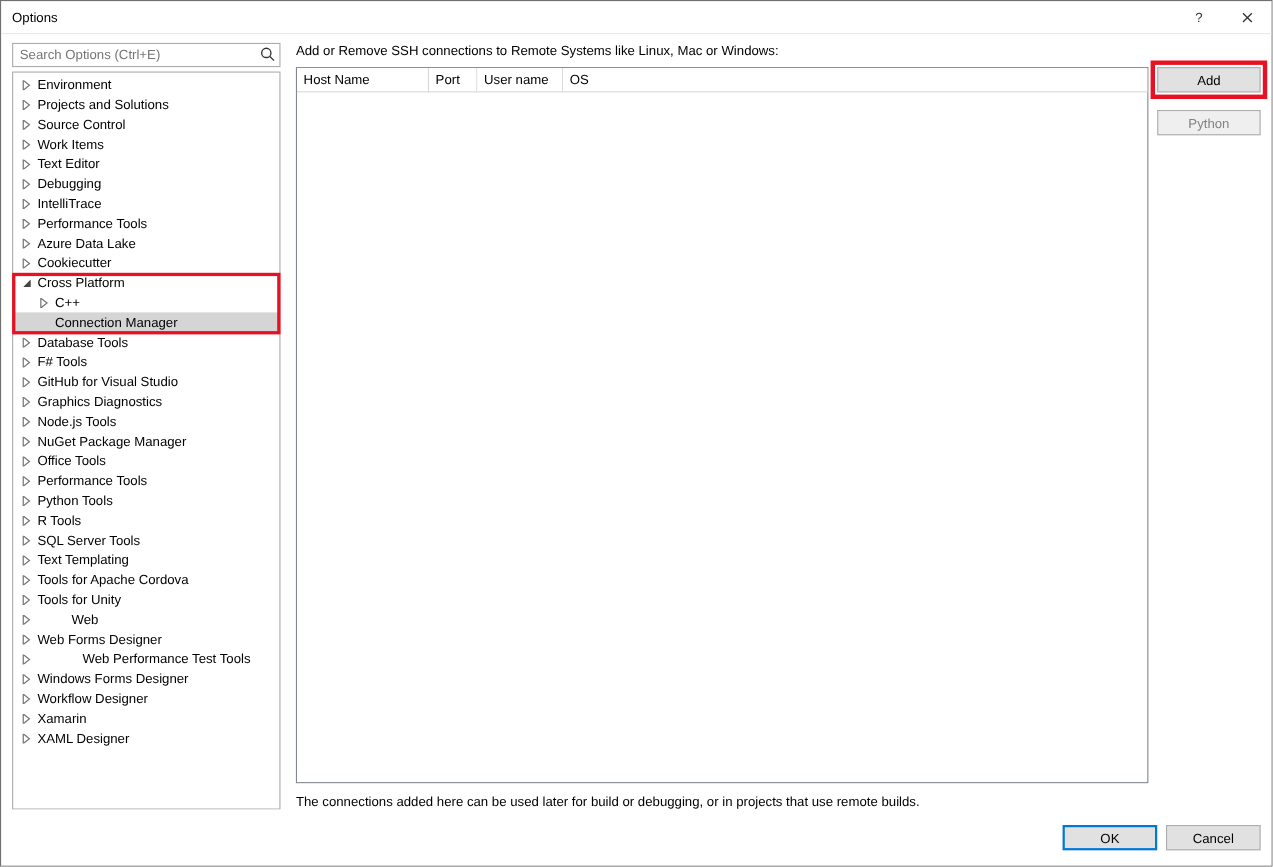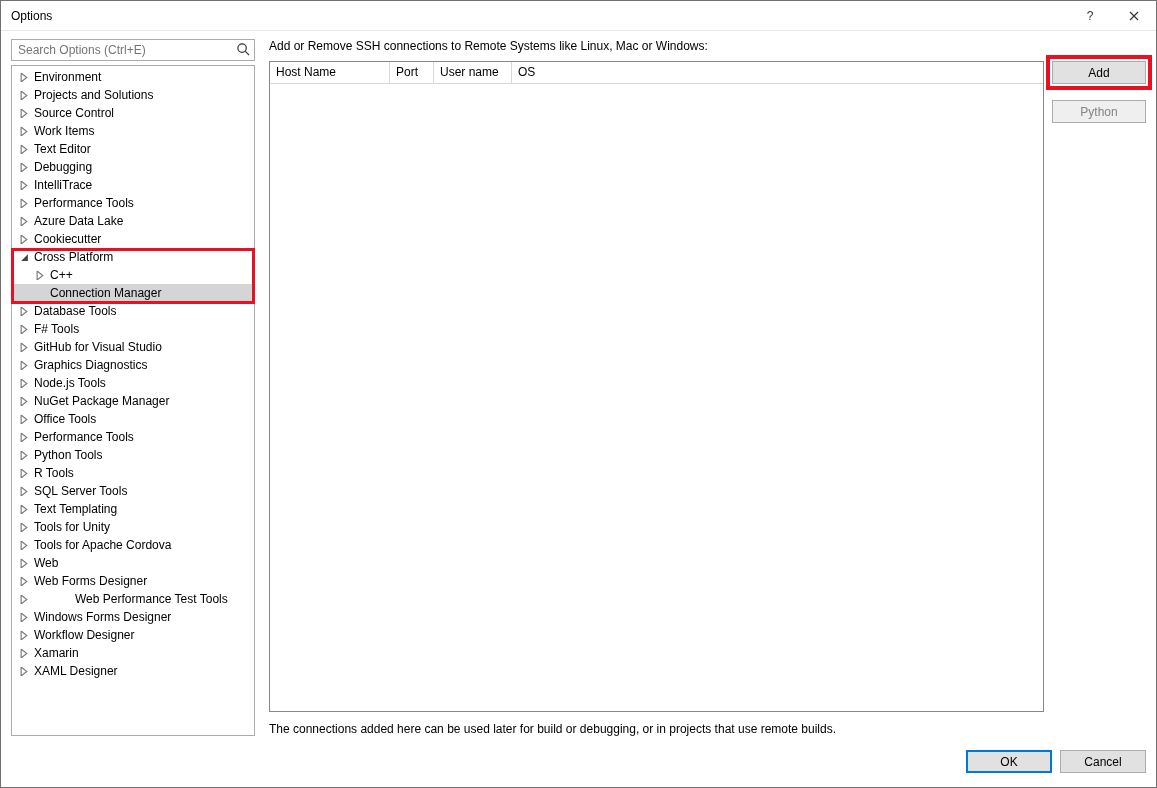--- a/index.html
+++ b/index.html
@@ -309,31 +309,31 @@
               </svg>
             </span>
             <span class="tree-label">Text Templating</span>
           </div>
           <div class="tree-node" style="padding-left: 6px;">
             <span class="tree-arrow">
               <svg viewBox="0 0 8 8">
                 <path d="M1 0 L6 4 L1 8 Z" fill="none" stroke="#777" stroke-width="1"></path>
               </svg>
             </span>
+            <span class="tree-label">Tools for Apache Cordova</span>
+          </div>
+          <div class="tree-node" style="padding-left: 6px;">
+            <span class="tree-arrow">
+              <svg viewBox="0 0 8 8">
+                <path d="M1 0 L6 4 L1 8 Z" fill="none" stroke="#777" stroke-width="1"></path>
+              </svg>
+            </span>
             <span class="tree-label">Tools for Unity</span>
           </div>
-          <div class="tree-node" style="padding-left: 6px;">
-            <span class="tree-arrow">
-              <svg viewBox="0 0 8 8">
-                <path d="M1 0 L6 4 L1 8 Z" fill="none" stroke="#777" stroke-width="1"></path>
-              </svg>
-            </span>
-            <span class="tree-label">Tools for Apache Cordova</span>
-          </div>
-          <div class="tree-node" style="padding-left: 6px;">
+          <div class="tree-node" style="padding-left: 6px; gap: 31px;">
             <span class="tree-arrow">
               <svg viewBox="0 0 8 8">
                 <path d="M1 0 L6 4 L1 8 Z" fill="none" stroke="#777" stroke-width="1"></path>
               </svg>
             </span>
             <span class="tree-label">Web</span>
           </div>
           <div class="tree-node" style="padding-left: 6px;">
             <span class="tree-arrow">
               <svg viewBox="0 0 8 8">

